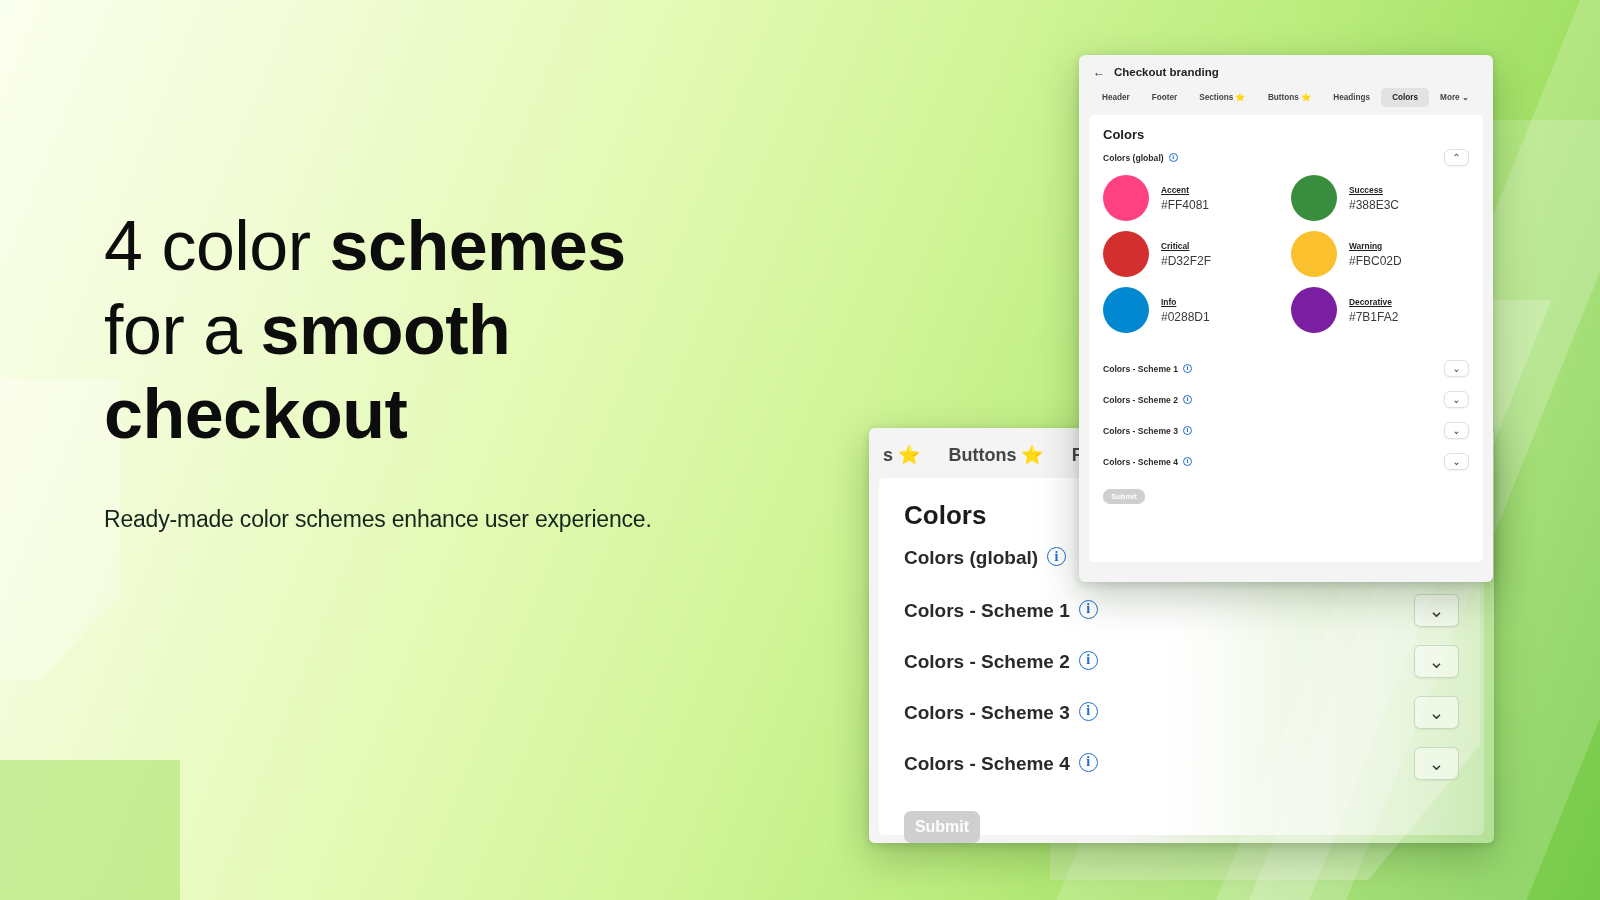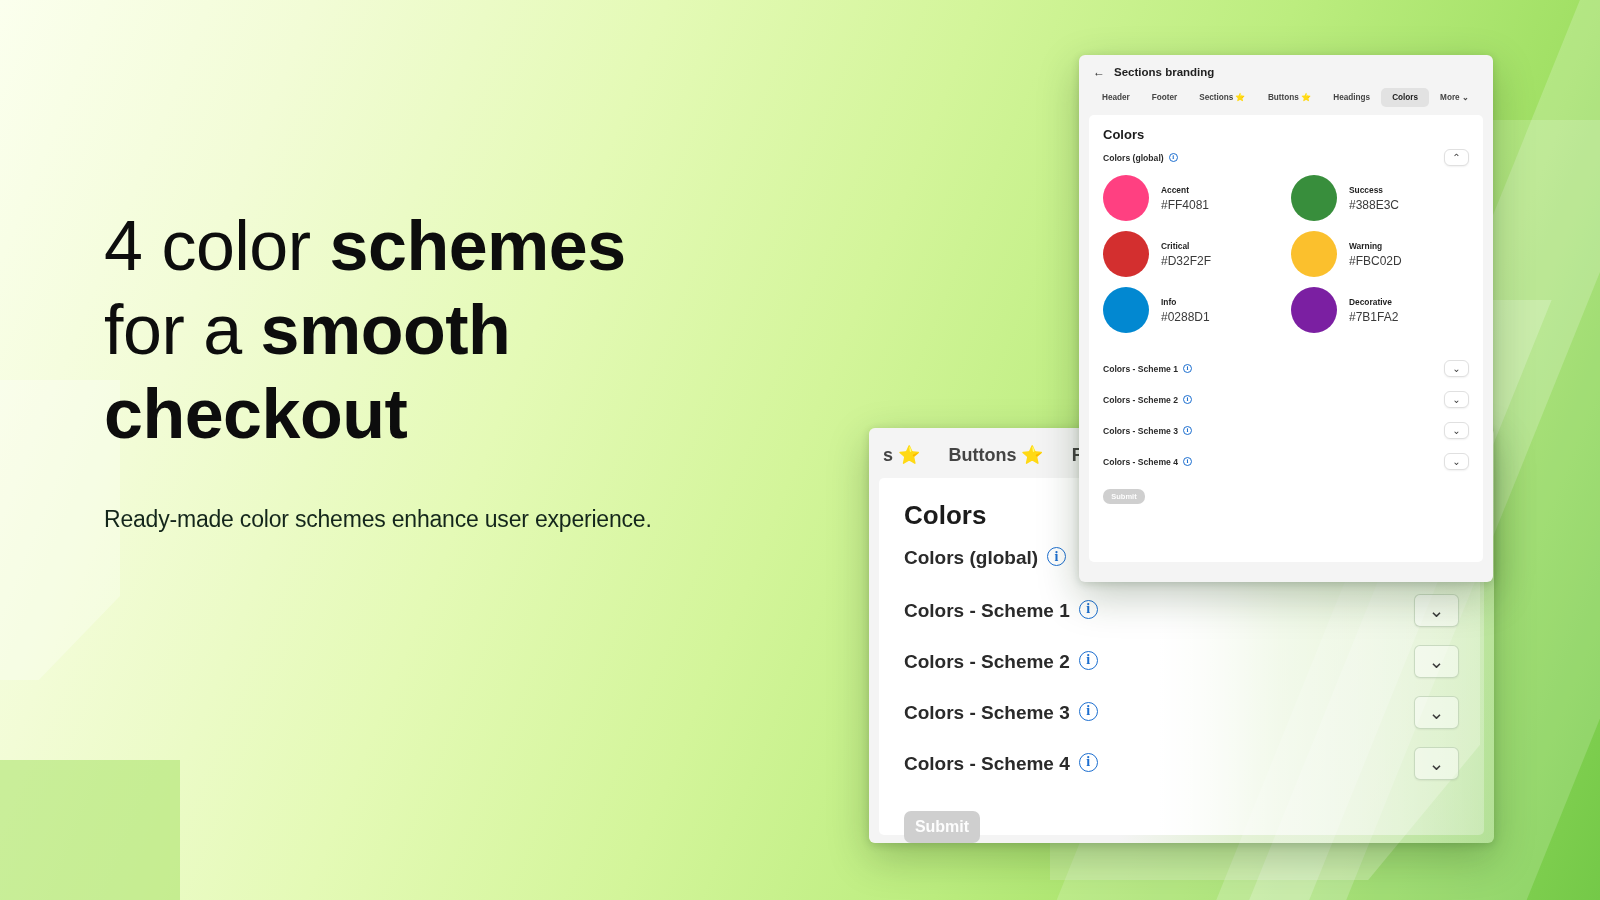--- a/index.html
+++ b/index.html
@@ -108,21 +108,21 @@
     display: flex; align-items: center; justify-content: center;
     color: #3b3b3b; box-shadow: 0 1px 2px rgba(0,0,0,.06);
   }
   .submit-btn {
     background: #cfcfcf; color: #fdfdfd; border-radius: 7px;
     display: flex; align-items: center; justify-content: center;
     font-weight: 700;
   }
   .sw-row { display: flex; align-items: center; }
   .sw-dot { border-radius: 50%; flex: none; }
-  .sw-name { font-weight: 700; color: #1f1f1f; }
+  .sw-name { font-weight: 700; color: #1f1f1f; text-decoration: underline; }
   .sw-hex { color: #3a3a3a; }
 
   
   #win-back {
     left: 1079px; top: 55px; width: 414px; height: 527px;
     font-size: 10px;
   }
   #win-back .win-head { padding: 10px 14px 6px; gap: 9px; font-size: 11.5px; }
   #win-back .back-arrow { font-size: 12px; }
   #win-back .tabs { padding: 2px 12px 8px; gap: 0px; }
@@ -255,21 +255,21 @@
           </div>
         </div>
 
       <div class="submit-btn">Submit</div>
     </div>
   </div>
 
   <div class="win" id="win-back">
     <div class="win-head">
       <span class="back-arrow">←</span>
-      <span class="win-title">Sections branding</span>
+      <span class="win-title">Checkout branding</span>
     </div>
 
     <div class="tabs" id="back-tabs">
         <div class="tab"><span>Header</span></div>
         <div class="tab"><span>Footer</span></div>
         <div class="tab"><span>Sections</span><span class="star"> ⭐</span></div>
         <div class="tab"><span>Buttons</span><span class="star"> ⭐</span></div>
         <div class="tab"><span>Headings</span></div>
         <div class="tab active"><span>Colors</span></div>
         <div class="tab"><span>More</span><span> ⌄</span></div>

